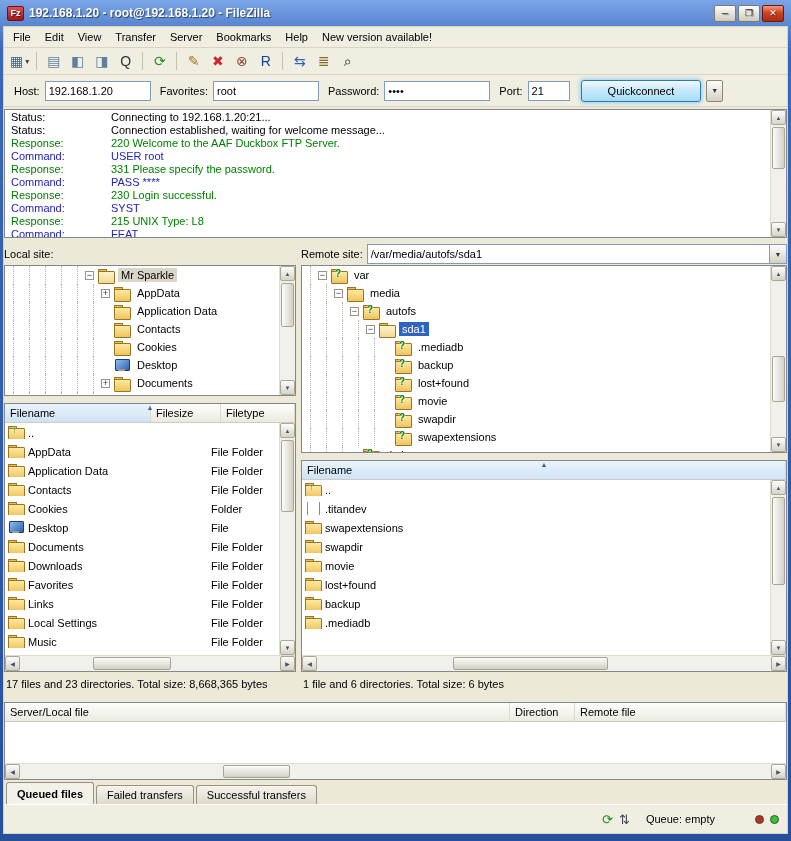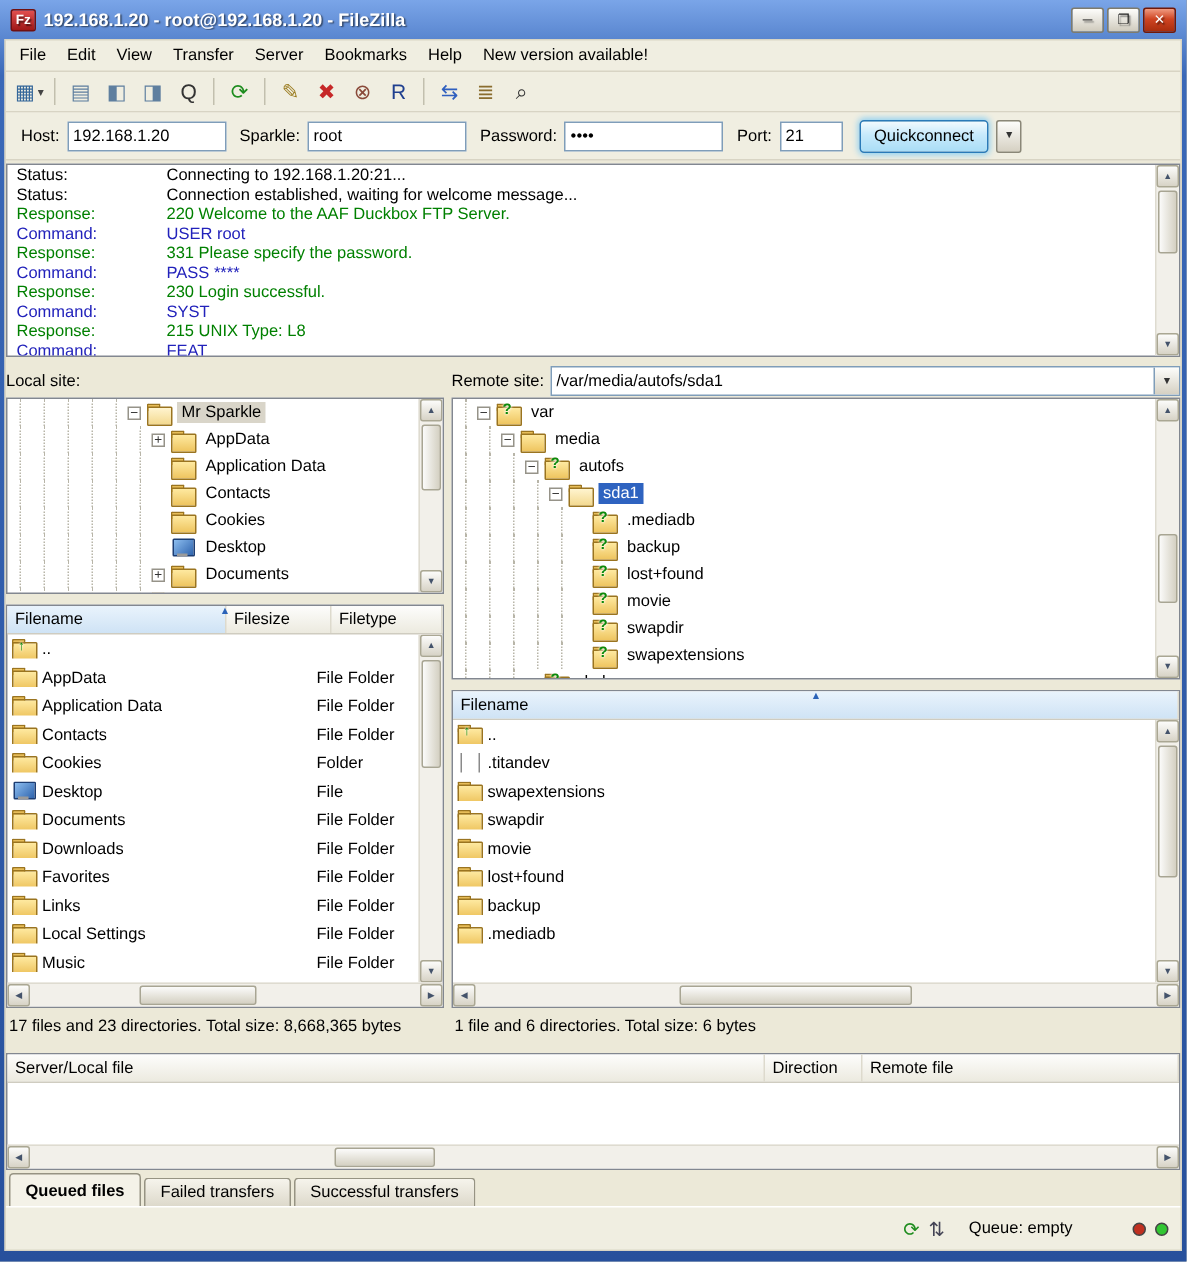--- a/index.html
+++ b/index.html
@@ -18,21 +18,21 @@
 .toolbar{height:27px;flex:none;display:flex;align-items:center;gap:1px;padding:0 4px;background:#f0eee1;border-bottom:1px solid #d8d4c4}
 .tb-btn{height:22px;min-width:23px;display:flex;align-items:center;justify-content:center;padding:0 2px;border-radius:2px}
 .tb-glyph{font-size:14px;line-height:1}
 .tb-dd{font-size:8px;color:#444;margin-left:2px}
 .tb-sep{width:1px;height:18px;background:#c2bfae;margin:0 4px}
 .quickbar{height:32px;flex:none;display:flex;align-items:center;gap:5px;padding:0 6px;background:#f0eee1;border-bottom:1px solid #d8d4c4}
 .qlabel{margin-left:4px;white-space:nowrap}
 .qinput{height:20px;border:1px solid #7f9db9;background:#fff;padding:0 3px;font:11px "Liberation Sans","DejaVu Sans",sans-serif}
 .qinput.w1{width:106px}
 .qinput.port{width:42px}
-.qc-btn{height:22px;margin-left:6px;padding:0 9px;font:11px "Liberation Sans","DejaVu Sans",sans-serif;background:linear-gradient(180deg,#f2fafe,#c6e9fb 45%,#a9ddf6);border:1px solid #2a7ab8;border-radius:3px;box-shadow:0 0 4px 1px #8fd0f2}
+.qc-btn{height:22px;margin-left:6px;padding:0 26px;font:11px "Liberation Sans","DejaVu Sans",sans-serif;background:linear-gradient(180deg,#f2fafe,#c6e9fb 45%,#a9ddf6);border:1px solid #2a7ab8;border-radius:3px;box-shadow:0 0 4px 1px #8fd0f2}
 .qc-dd{height:22px;width:17px;display:flex;align-items:center;justify-content:center;background:linear-gradient(180deg,#fdfdfb,#d5d0c2);border:1px solid #8a8778;border-radius:2px}
 .qc-dd::before,.combo-dd::before{content:"▼";font-size:7px;color:#333}
 .log{height:129px;flex:none;margin:2px 0 5px;background:#fff;border:1px solid #828790;position:relative;overflow:hidden;padding:1px 18px 0 6px}
 .log-line{display:flex;line-height:13px;white-space:nowrap}
 .log-label{width:100px;flex:none}
 .log-command{color:#2222bb}
 .log-response{color:#008000}
 
 .vsb{position:absolute;top:0;right:0;bottom:0;width:16px;background:#f2f0ea;border-left:1px solid #dedbd0;display:flex;flex-direction:column}
 .hsb{height:16px;flex:none;background:#f2f0ea;border-top:1px solid #dedbd0;display:flex;position:relative}
@@ -168,21 +168,21 @@
         <span class="tb-btn">
           <span class="tb-glyph" style="color: rgb(138, 109, 47);">≣</span>
         </span>
         <span class="tb-btn">
           <span class="tb-glyph" style="color: rgb(51, 51, 51);">⌕</span>
         </span>
       </div>
     <div class="quickbar">
       <span class="qlabel">Host:</span>
       <input class="qinput w1" value="192.168.1.20" style="">
-      <span class="qlabel">Sparkle:</span>
+      <span class="qlabel">Favorites:</span>
       <input class="qinput w1" value="root" style="">
       <span class="qlabel">Password:</span>
       <input class="qinput w1" value="••••" style="">
       <span class="qlabel">Port:</span>
       <input class="qinput port" value="21" style="">
       <button class="qc-btn">Quickconnect</button>
       <span class="qc-dd"></span>
     </div>
     <div class="log">
       <div id="log-lines">

